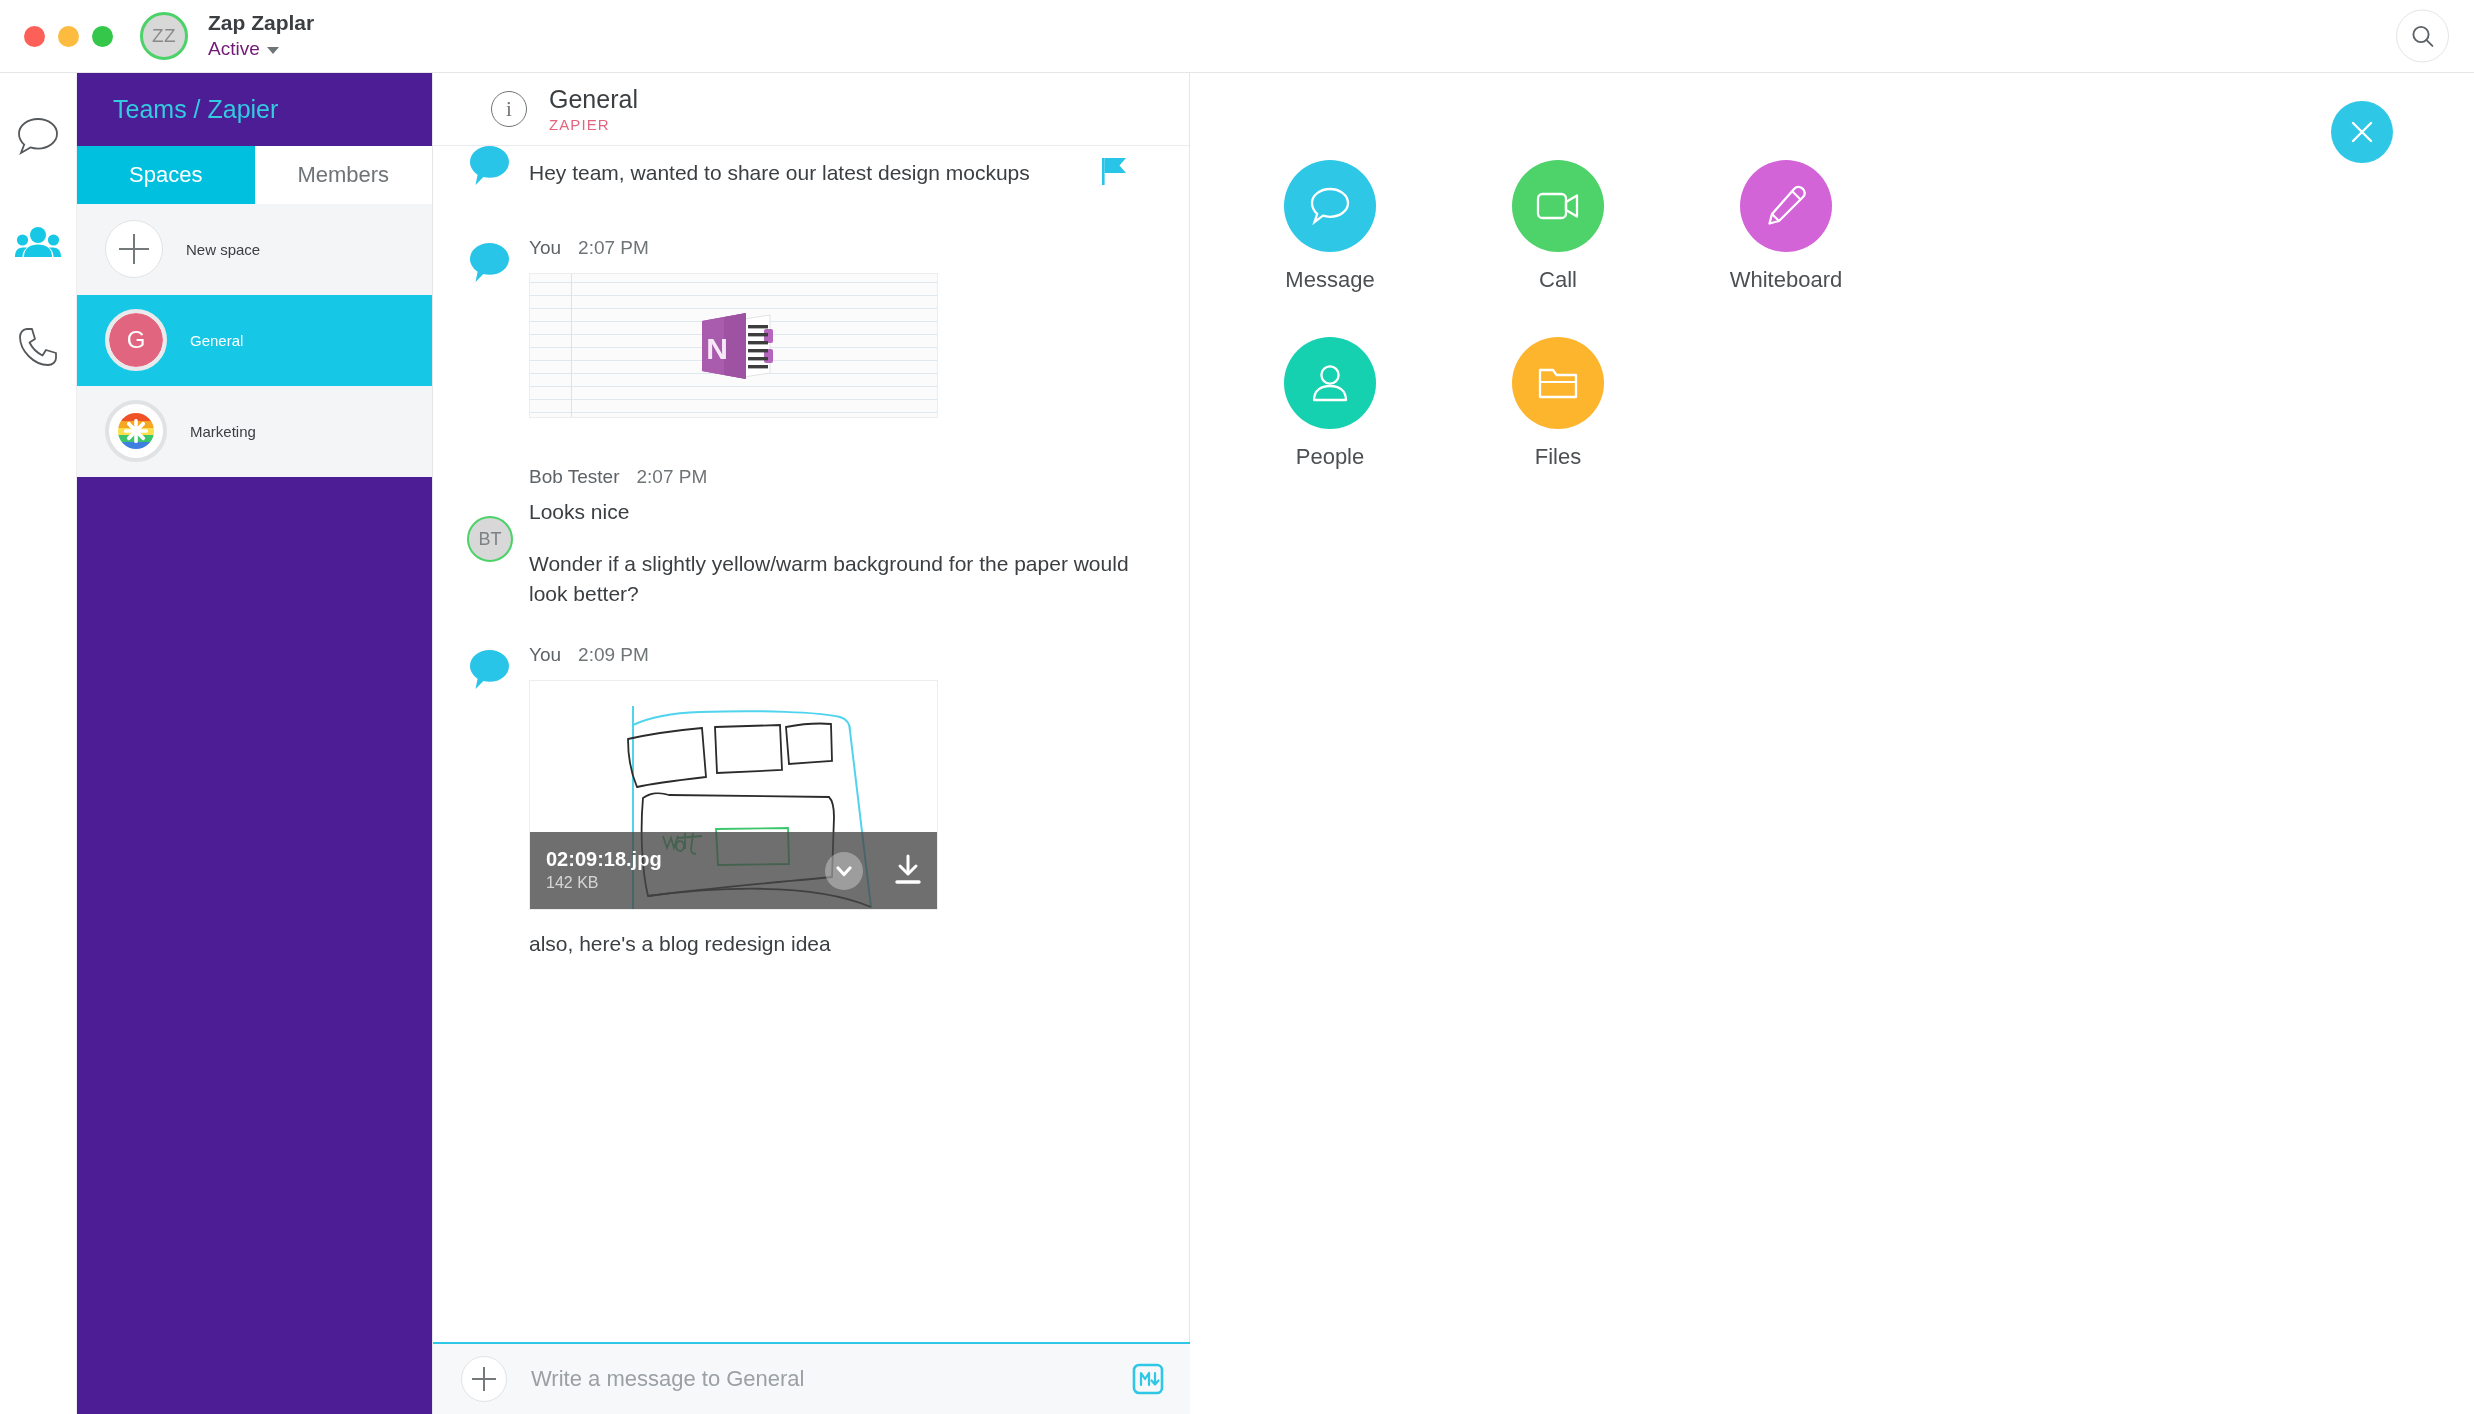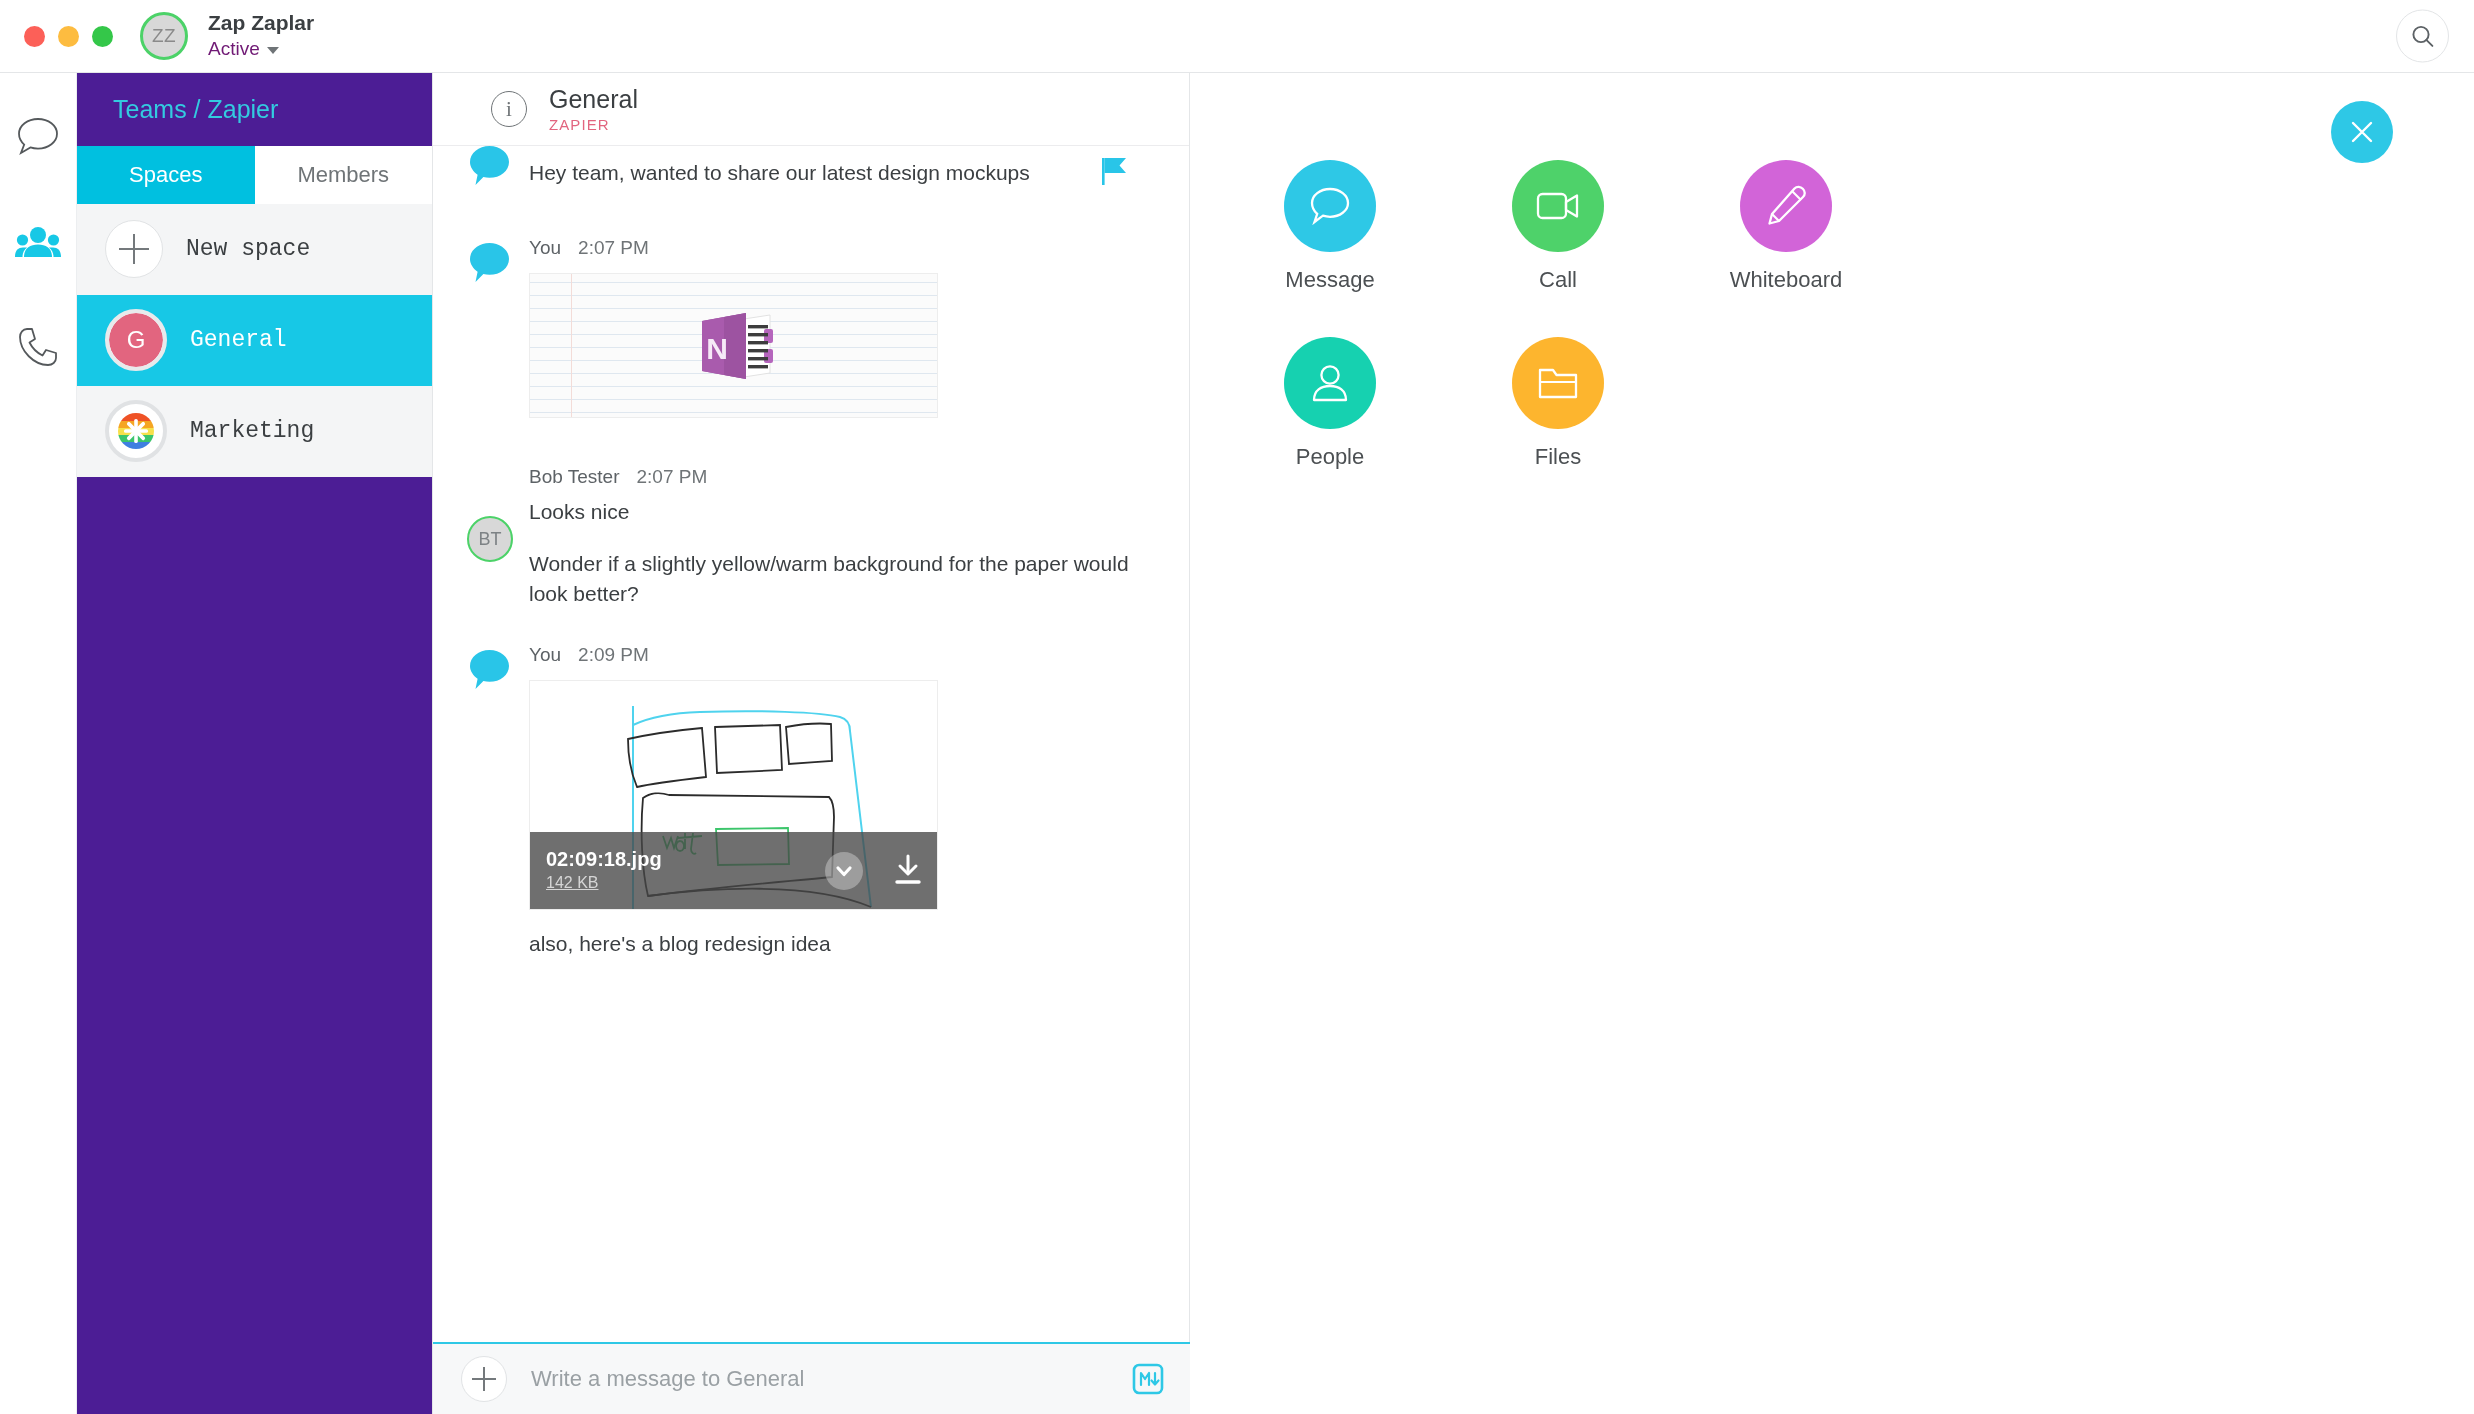--- a/index.html
+++ b/index.html
@@ -68,21 +68,21 @@
   }
   .tab.active { background: #00c0e0; color: #ffffff; }
   .tab.inactive { background: #ffffff; color: #6f7477; }
 
   .space-row {
     height: 91px; display: flex; align-items: center; padding-left: 28px; gap: 23px;
     cursor: pointer; border-bottom: 1px solid transparent;
   }
   .space-row.plain { background: #f4f5f6; }
   .space-row.active { background: #17c8e6; }
-  .space-label { font-size: 23px; color: #3b3f42; font-family: Liberation Mono, monospace; }
+  .space-label { font-size: 15px; color: #3b3f42; }
   .space-row.active .space-label { color: #ffffff; }
 
   .new-space-circle {
     width: 58px; height: 58px; border-radius: 50%;
     background: #ffffff; border: 1px solid #e1e3e5;
     display: flex; align-items: center; justify-content: center;
   }
   .plus-h { position: absolute; width: 30px; height: 2px; background: #74797c; }
   .plus-v { position: absolute; width: 2px; height: 30px; background: #74797c; }
   .plus-wrap { position: relative; width: 30px; height: 30px; }
@@ -148,21 +148,21 @@
   
   .thumb-wb {
     width: 409px; height: 230px; margin-top: 14px;
     background: #ffffff; border: 1px solid #ededed; position: relative; overflow: hidden;
   }
   .file-bar {
     position: absolute; left: 0; bottom: 0; width: 409px; height: 77px;
     background: rgba(70,70,70,0.78); display: flex; align-items: center; padding: 0 16px;
   }
   .file-name { color: #ffffff; font-size: 20px; font-weight: bold; line-height: 1.18; }
-  .file-size { color: #d5d5d5; font-size: 16px; line-height: 1.3; margin-top: 2px; text-decoration: underline; }
+  .file-size { color: #d5d5d5; font-size: 16px; line-height: 1.3; margin-top: 2px; }
   .file-actions { margin-left: auto; display: flex; align-items: center; gap: 30px; }
   .chev-circ {
     width: 38px; height: 38px; border-radius: 50%; background: rgba(255,255,255,0.32);
     display: flex; align-items: center; justify-content: center; cursor: pointer;
   }
 
   .trailing-text { font-size: 21px; color: #3b3f42; padding-left: 96px; margin-top: 22px; }
 
   .composer {
     position: absolute; left: 0; bottom: 0; width: 757px; height: 72px;

